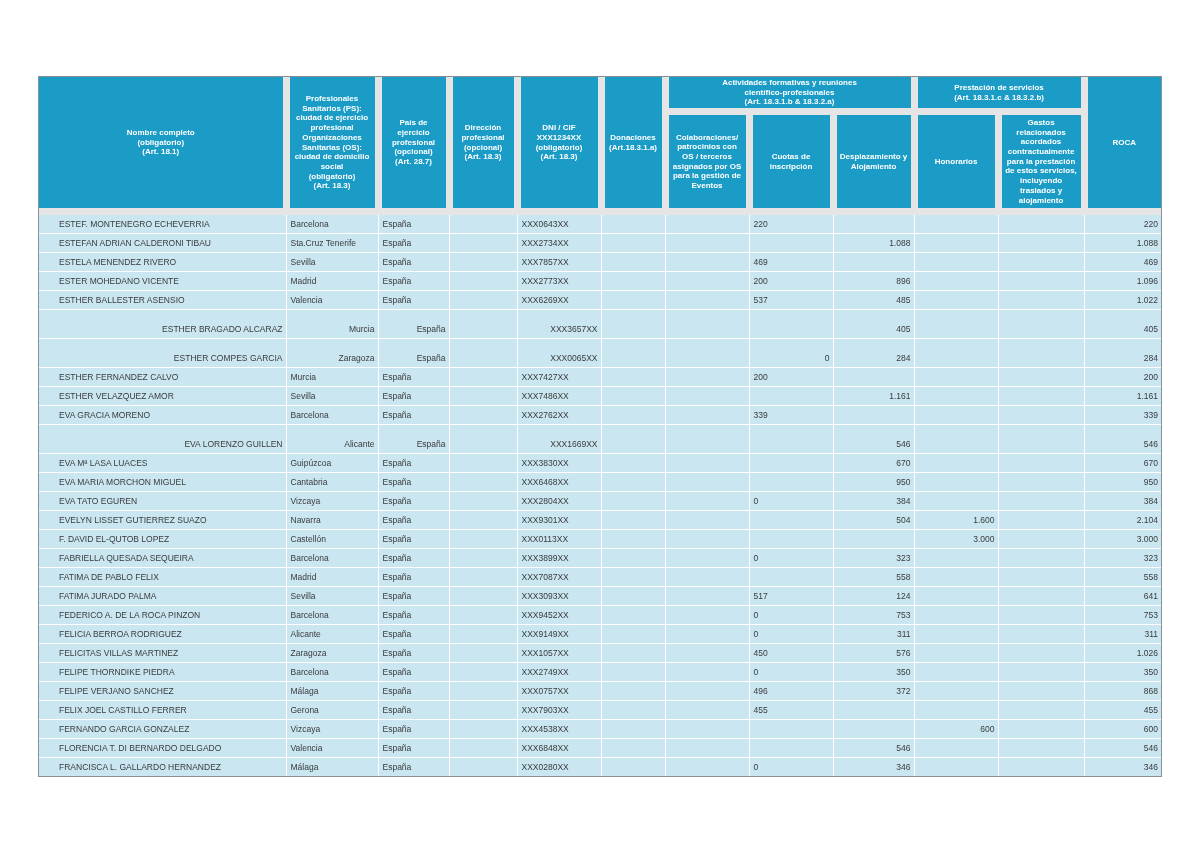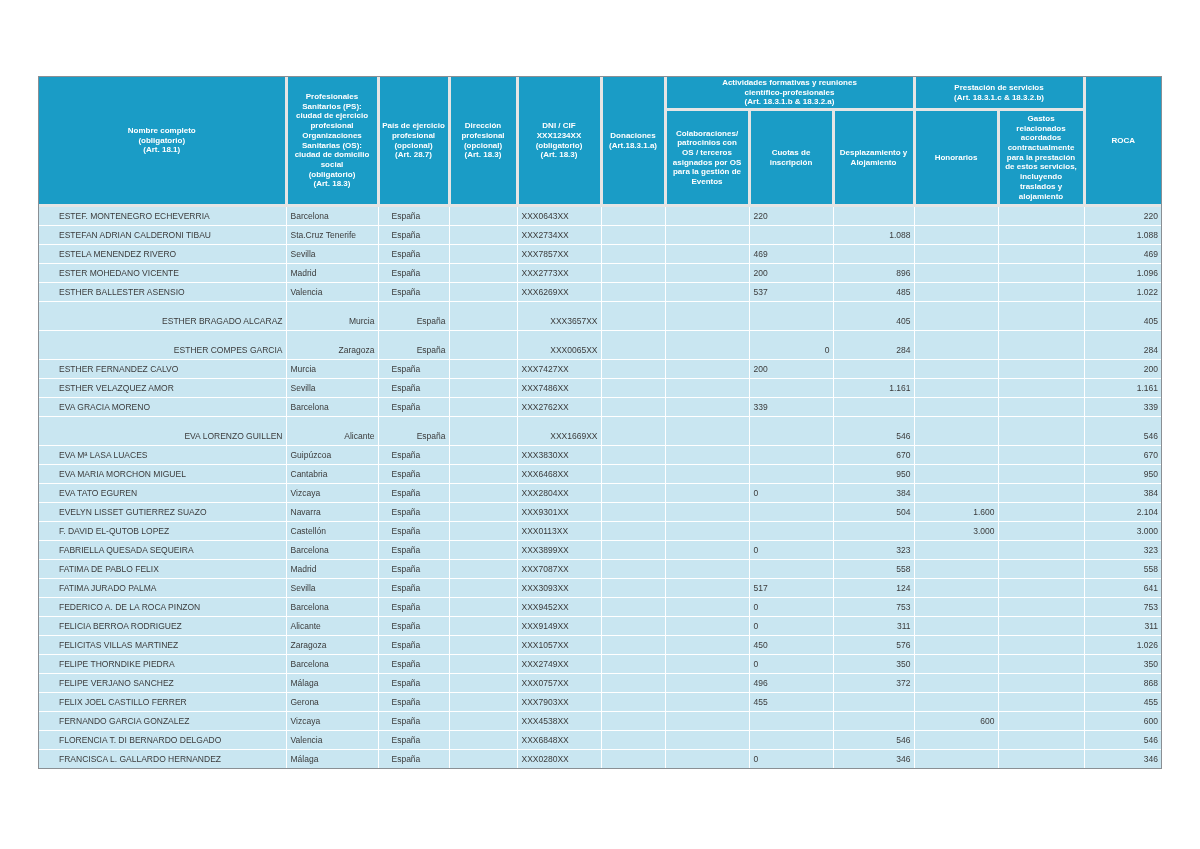--- a/index.html
+++ b/index.html
@@ -13,21 +13,21 @@
     border:1px solid #8a8f94;
     background:#1a9cc6;
   }
   table { border-collapse:collapse; table-layout:fixed; width:1122px; }
 
   
   thead th {
     background:#1a9cc6; color:#ffffff;
     font-weight:bold; font-size:8px; line-height:9.7px;
     text-align:center; vertical-align:middle;
-    border:3px solid #e5e5e5;
+    border:7px solid #e5e5e5;
     white-space:pre-line; overflow:hidden;
     padding:1px 2px;
   }
   thead tr.group-row th { height:28px; }
   thead tr.sub-row th { height:91px; }
   thead tr:first-child th { border-top:0; }
   thead th.first-col { border-left:0; }
   thead th.last-col { border-right:0; }
 
   
@@ -38,21 +38,21 @@
     border:1px solid #ffffff;
     padding:0 3px 4px 4px;
     white-space:nowrap; overflow:hidden;
   }
   tbody tr td { height:14px; }
   tbody tr.tall td { height:24px;text-align:right; }
   tbody td:first-child { border-left:0;padding-left:20px; }
   tbody td:last-child { border-right:0; }
   tbody tr:last-child td { border-bottom:0; }
   td.num { text-align:right; }
-  td.c-country { padding-left:13px; }
+  td.c-country { padding-left:4px; }
 </style>
 </head>
 <body>
 
 <div class="table-wrap">
   <table>
     <colgroup>
       <col style="width:247px">
         <col style="width:92px">
         <col style="width:71px">

